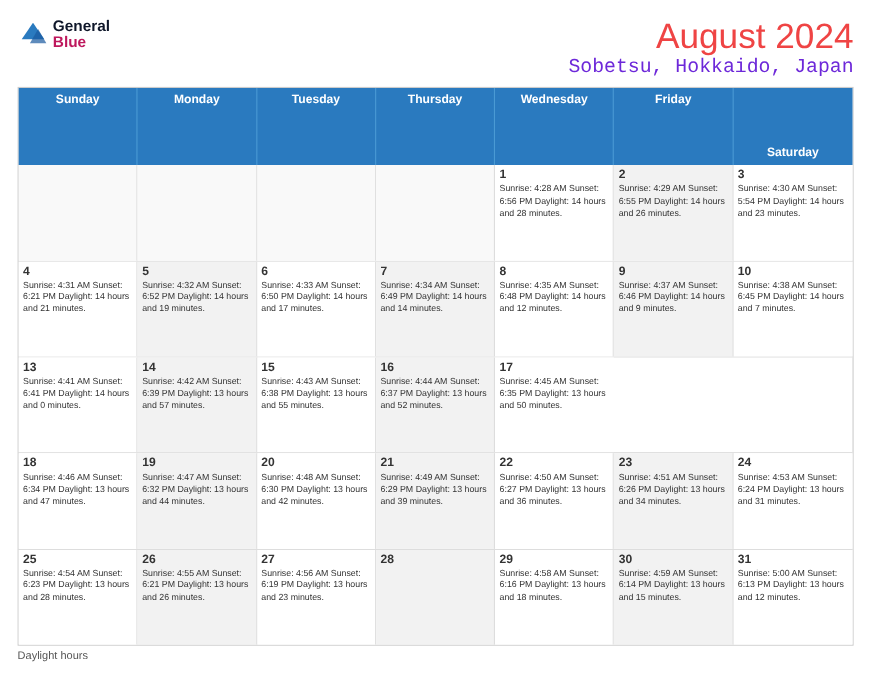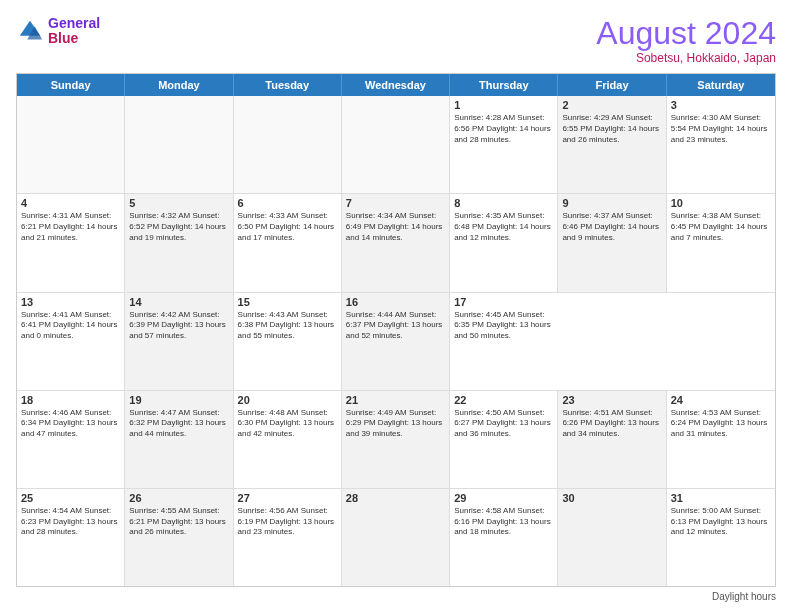--- a/index.html
+++ b/index.html
@@ -29,65 +29,66 @@
       gap: 4px;
     }
     .logo-text {
       display: flex;
       flex-direction: column;
       line-height: 1.1;
     }
     .logo-general {
       font-size: 14px;
       font-weight: bold;
-      color: #6d28d9;
+      color: #0f172a;
       text-align: right;
     }
     .logo-blue {
       font-size: 14px;
       font-weight: bold;
       color: #be185d;
     }
     .logo-icon {
       width: 28px;
       height: 28px;
     }
     .title-block {
       text-align: right;
     }
     .main-title {
       font-size: 32px;
       font-weight: normal;
-      color: #8b5cf6;
+      color: #ef4444;
       line-height: 1.1;
     }
     .subtitle {
-      font-size: 12px;
-      color: #be185d;
+      font-size: 18px;
+      color: #6d28d9;
+      font-family: Liberation Mono, monospace;
     }
     .calendar {
       flex: 1;
       display: flex;
       flex-direction: column;
       border: 1px solid #ccc;
     }
     .cal-header {
       display: grid;
       grid-template-columns: repeat(7, 1fr);
       background: #2a7abf;
     }
     .cal-header-cell {
       color: #fff;
       font-size: 11px;
       font-weight: bold;
       padding: 5px 4px;
       text-align: center;
       border-right: 1px solid #4a9ad4;
     }
-    .cal-header-cell:last-child { border-right: none; }
+    .cal-header-cell:last-child { border-right: none; margin-top: 48px; }
     .cal-body {
       flex: 1;
       display: flex;
       flex-direction: column;
     }
     .cal-row {
       display: grid;
       grid-template-columns: repeat(7, 1fr);
       flex: 1;
       border-bottom: 1px solid #ddd;
@@ -113,21 +114,21 @@
     }
     .cell-info {
       font-size: 8px;
       color: #333;
       line-height: 1.35;
     }
     .footer-note {
       font-size: 10px;
       color: #555;
       margin-top: 4px;
-      text-align: right;
+      text-align: left;
     }
   </style>
 </head>
 <body>
 
 <div class="page">
   <div class="header">
     <div class="logo">
       <svg class="logo-icon" viewBox="0 0 30 30">
         <polygon points="15,4 26,20 4,20" fill="#2a7abf"></polygon>
@@ -142,22 +143,22 @@
       <div class="main-title">August 2024</div>
       <div class="subtitle">Sobetsu, Hokkaido, Japan</div>
     </div>
   </div>
 
   <div class="calendar">
     <div class="cal-header" id="cal-header-row">
         <div class="cal-header-cell">Sunday</div>
         <div class="cal-header-cell">Monday</div>
         <div class="cal-header-cell">Tuesday</div>
+        <div class="cal-header-cell">Thursday</div>
         <div class="cal-header-cell">Wednesday</div>
-        <div class="cal-header-cell">Thursday</div>
         <div class="cal-header-cell">Friday</div>
         <div class="cal-header-cell">Saturday</div>
       </div>
     <div class="cal-body" id="cal-body">
         <div class="cal-row">
           <div class="cal-cell empty"></div>
           <div class="cal-cell empty"></div>
           <div class="cal-cell empty"></div>
           <div class="cal-cell empty"></div>
           <div class="cal-cell">
@@ -348,20 +349,24 @@
           </div>
           <div class="cal-cell">
             <div class="day-num">29</div>
             <div class="cell-info">Sunrise: 4:58 AM
 Sunset: 6:16 PM
 Daylight: 13 hours
 and 18 minutes.</div>
           </div>
           <div class="cal-cell shaded">
             <div class="day-num">30</div>
+            <div class="cell-info">Sunrise: 4:59 AM
+Sunset: 6:14 PM
+Daylight: 13 hours
+and 15 minutes.</div>
           </div>
           <div class="cal-cell">
             <div class="day-num">31</div>
             <div class="cell-info">Sunrise: 5:00 AM
 Sunset: 6:13 PM
 Daylight: 13 hours
 and 12 minutes.</div>
           </div>
         </div>
       </div>

